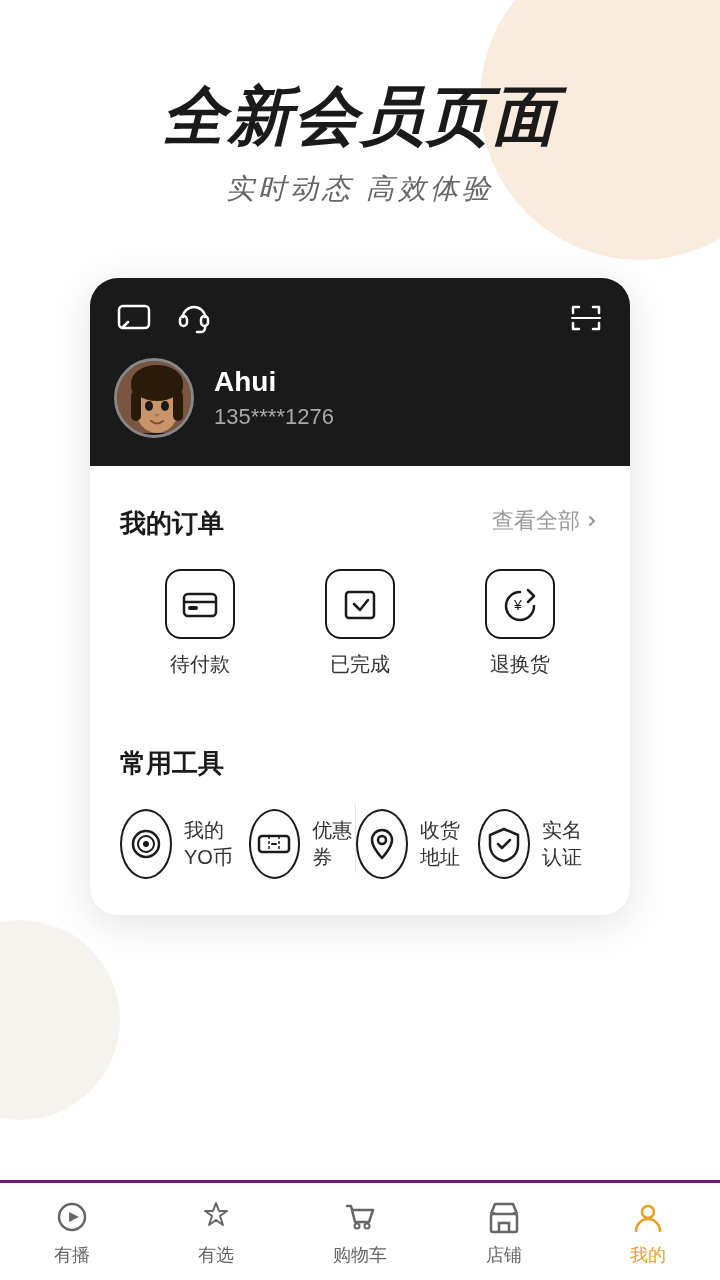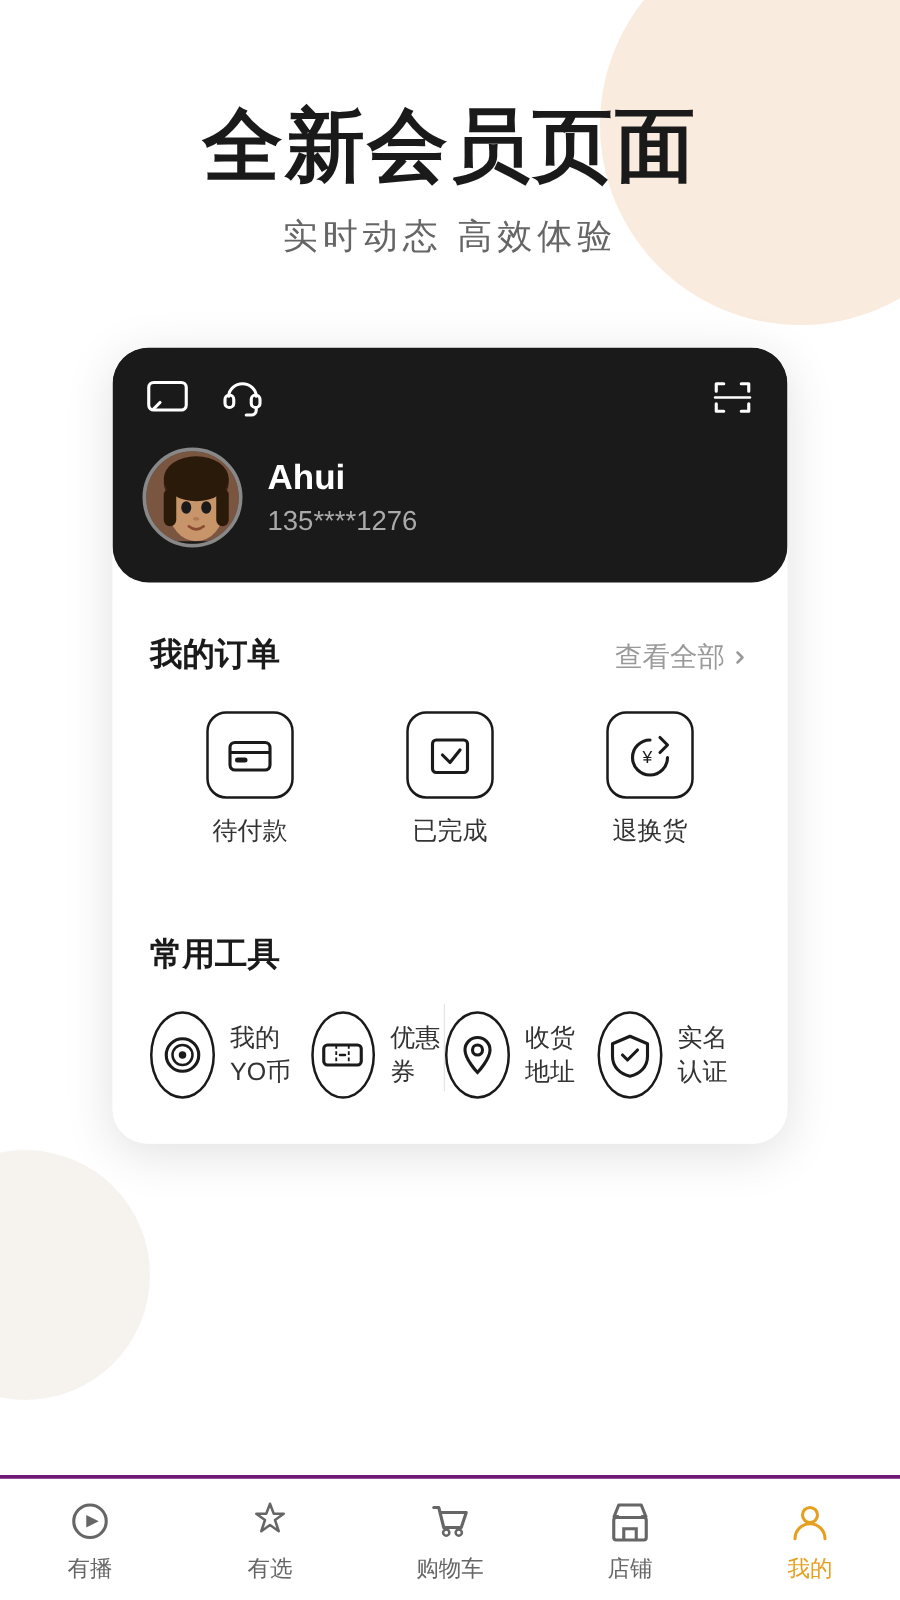--- a/index.html
+++ b/index.html
@@ -44,20 +44,21 @@
       flex-direction: column;
       align-items: center;
       padding-bottom: 100px;
     }
 
     
     .hero {
       width: 100%;
       text-align: center;
       padding: 80px 40px 40px;
+      font-style: italic;
     }
     .hero-title {
       font-size: 64px;
       font-weight: 900;
       color: #1a1a1a;
       line-height: 1.15;
       letter-spacing: 2px;
     }
     .hero-subtitle {
       font-size: 28px;
@@ -73,21 +74,20 @@
       border-radius: 28px;
       overflow: hidden;
       box-shadow: 0 8px 40px rgba(0,0,0,0.12);
     }
 
     
     .profile-header {
       background: #1a1a1a;
       padding: 20px 24px 28px;
       color: #fff;
-      border-radius: 29px;
     }
     .profile-icons-row {
       display: flex;
       justify-content: space-between;
       align-items: center;
       margin-bottom: 20px;
     }
     .profile-icons-left {
       display: flex;
       gap: 20px;
@@ -136,21 +136,21 @@
     .card + .card {
       margin-top: 12px;
     }
     .card-white {
       background: #fff;
     }
 
     .section-header {
       display: flex;
       justify-content: space-between;
-      align-items: flex-end;
+      align-items: flex-start;
       margin-bottom: 28px;
     }
     .section-title {
       font-size: 26px;
       font-weight: 700;
       color: #1a1a1a;
     }
     .section-link {
       font-size: 22px;
       color: #999;

